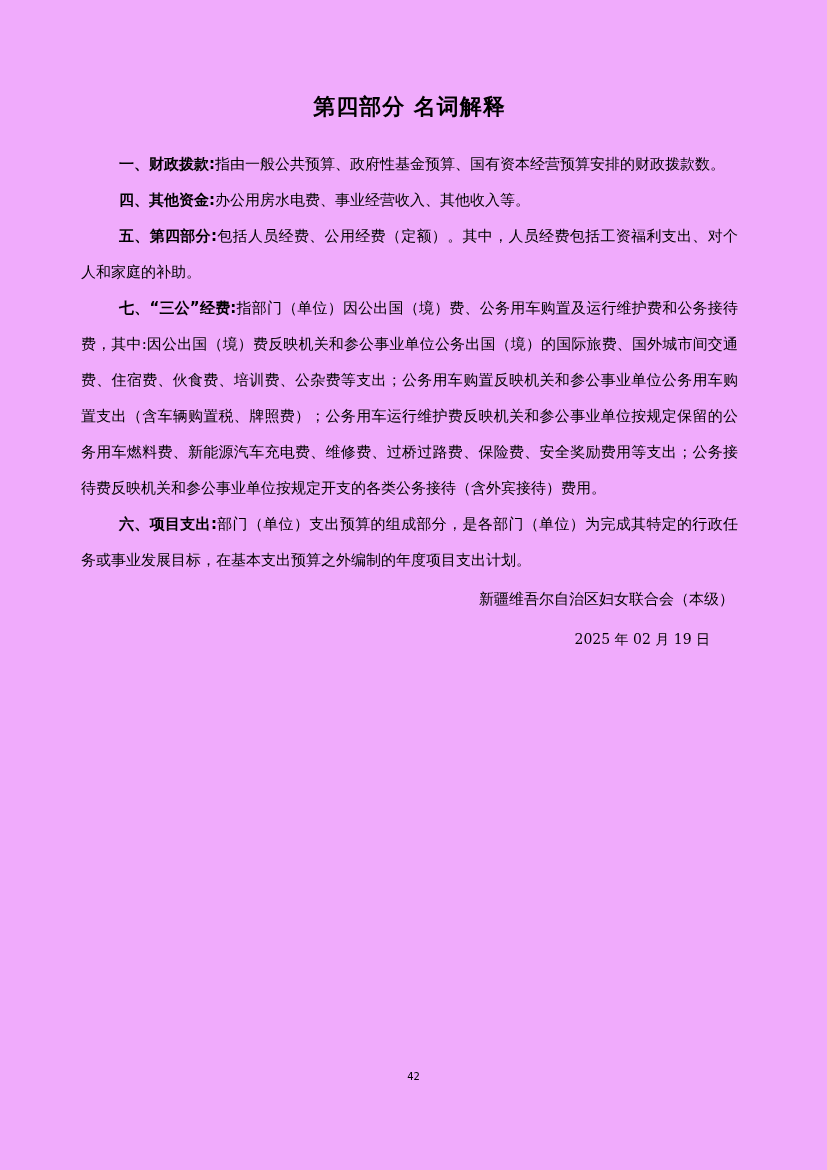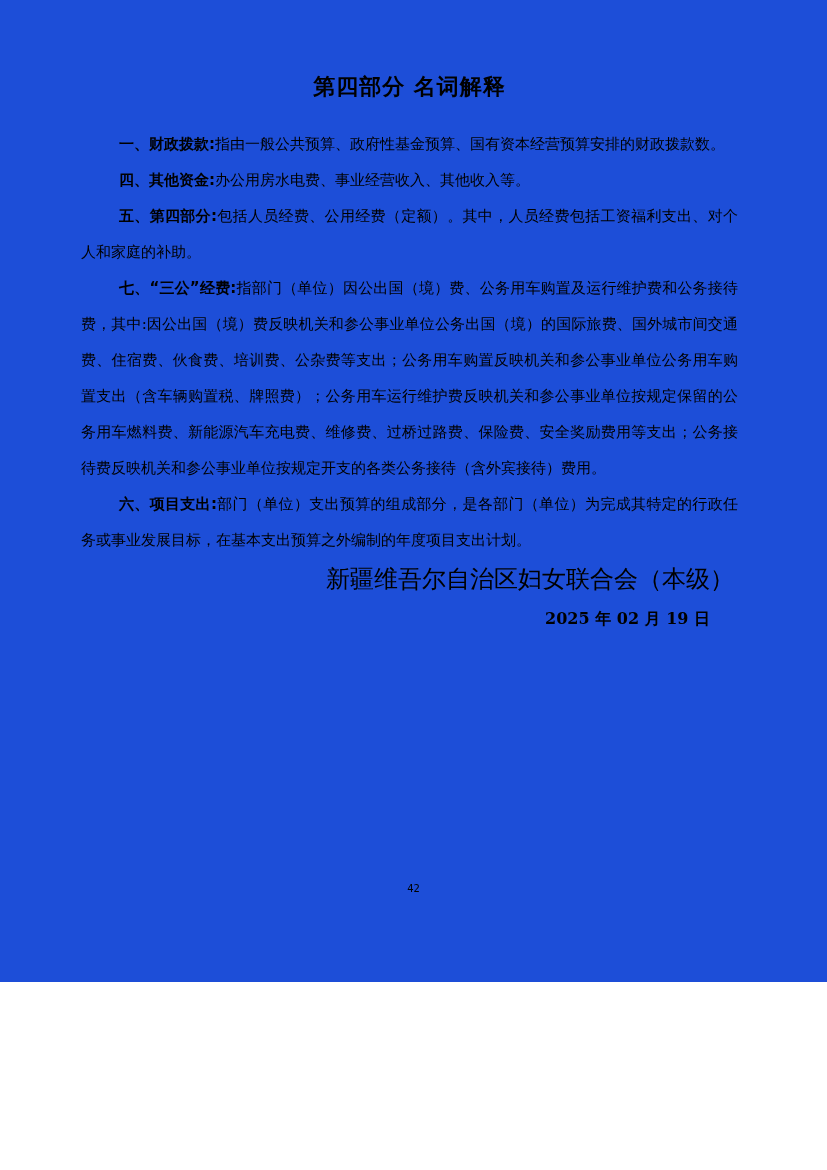--- a/index.html
+++ b/index.html
@@ -11,23 +11,23 @@
     width: 827px;
     height: 1170px;
     color: #000000;
     font-family: "DejaVu Serif", "Liberation Serif", serif;
     overflow: hidden;
   }
   .sheet {
     position: relative;
     box-sizing: border-box;
     width: 827px;
-    height: 982px;
-    background: #1d4ed8;
-    padding: 72px 89px 0 81px;
+    height: 1170px;
+    background: #f0abfc;
+    padding: 92px 89px 0 81px;
   }
   .doc-title {
     margin: 0 0 24px 0;
     font-family: "DejaVu Sans", "Liberation Sans", sans-serif;
     font-weight: bold;
     font-size: 22px;
     line-height: 30px;
     text-align: center;
     letter-spacing: 1px;
   }
@@ -38,30 +38,29 @@
     text-align: justify;
     text-indent: 38px;
     word-break: break-all;
   }
   .term {
     font-family: "DejaVu Sans", "Liberation Sans", sans-serif;
     font-weight: bold;
   }
   .signature-line {
     margin: 2px 4px 0 0;
-    font-size: 24px;
+    font-size: 15px;
     line-height: 38px;
     text-align: right;
   }
   .date-line {
     margin: 2px 28px 0 0;
-    font-size: 16px;
+    font-size: 14px;
     line-height: 38px;
     text-align: right;
-    font-weight: bold;
   }
   .page-number {
     position: absolute;
     left: 0;
     right: 0;
     bottom: 86px;
     text-align: center;
     font-family: "DejaVu Sans", "Liberation Sans", sans-serif;
     font-size: 10px;
     line-height: 14px;

